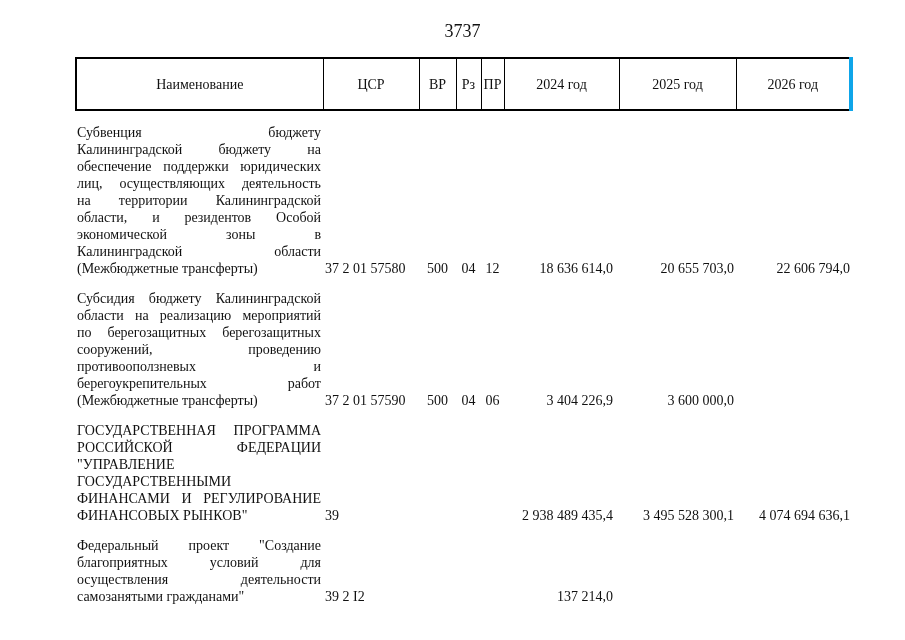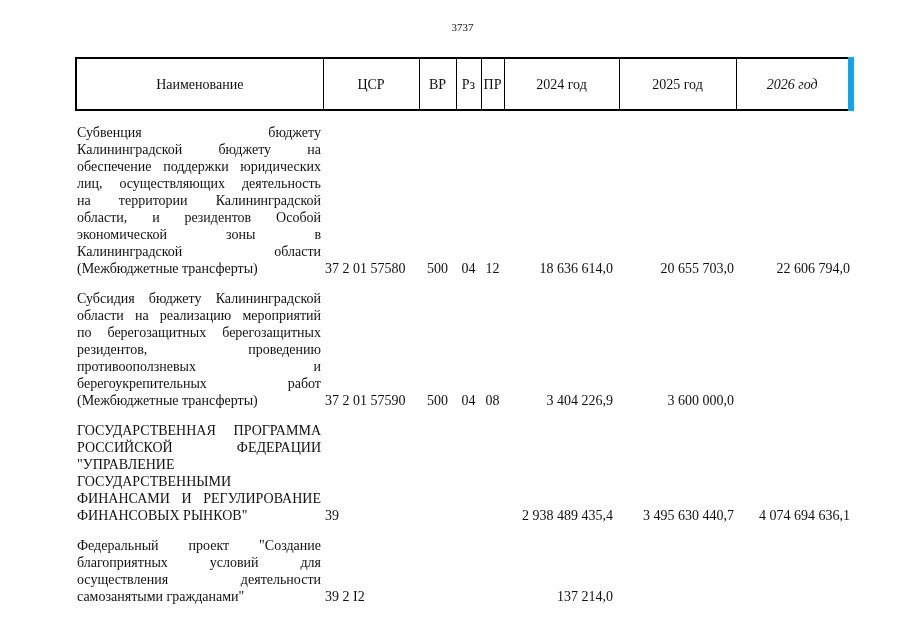--- a/index.html
+++ b/index.html
@@ -8,21 +8,21 @@
     background: #ffffff;
     position: relative;
     overflow: hidden;
     font-family: "Liberation Serif", "DejaVu Serif", serif;
     color: #111111;
   }
   .page-number {
     position: absolute;
     top: 21px; left: 75px; width: 775px;
     text-align: center;
-    font-size: 11px;
+    font-size: 18px;
   }
   table.budget {
     position: absolute;
     top: 57px; left: 75px;
     width: 775px;
     border-collapse: collapse;
     table-layout: fixed;
     font-size: 14px;
     line-height: 17px;
   }
@@ -30,21 +30,21 @@
     border: 1px solid #000;
     border-top: 2px solid #000;
     border-bottom: 2px solid #000;
     height: 50px;
     font-weight: normal;
     text-align: center;
     vertical-align: middle;
     padding: 0 1px;
   }
   thead th:first-child { border-left: 2px solid #000; margin-left: 12px; }
-  thead th:last-child  { border-right: 6px solid #0ea5e9; font-style: italic; }
+  thead th:last-child  { border-right: 4px solid #0ea5e9; }
   tbody td { border: none; vertical-align: bottom; padding: 0; }
   td.c-name {
     vertical-align: top;
     padding: 13px 2px 0 1px;
     text-align: justify;
   }
   tbody tr:first-child td.c-name { }
   td.c-name div { text-align: justify; text-align-last: justify; }
   td.c-name div:last-child { text-align: left; text-align-last: left; }
   td.c-csr { text-align: left; padding-left: 2px; white-space: nowrap; margin-left: 12px; }
@@ -102,48 +102,48 @@
       <td class="c-pr">12</td>
       <td class="c-amt y24">18 636 614,0</td>
       <td class="c-amt y25">20 655 703,0</td>
       <td class="c-amt y26">22 606 794,0</td>
     </tr>
     <tr>
       <td class="c-name">
           <div>Субсидия бюджету Калининградской</div>
           <div>области на реализацию мероприятий</div>
           <div>по берегозащитных берегозащитных</div>
-          <div>резидентов, проведению</div>
+          <div>сооружений, проведению</div>
           <div>противооползневых и</div>
           <div>берегоукрепительных работ</div>
           <div>(Межбюджетные трансферты)</div>
         </td>
       <td class="c-csr">37 2 01 57590</td>
       <td class="c-vr">500</td>
       <td class="c-rz">04</td>
-      <td class="c-pr">08</td>
+      <td class="c-pr">06</td>
       <td class="c-amt y24">3 404 226,9</td>
       <td class="c-amt y25">3 600 000,0</td>
       <td class="c-amt y26"></td>
     </tr>
     <tr class="row-bold">
       <td class="c-name">
           <div>ГОСУДАРСТВЕННАЯ ПРОГРАММА</div>
           <div>РОССИЙСКОЙ ФЕДЕРАЦИИ</div>
           <div>"УПРАВЛЕНИЕ</div>
           <div>ГОСУДАРСТВЕННЫМИ</div>
           <div>ФИНАНСАМИ И РЕГУЛИРОВАНИЕ</div>
           <div>ФИНАНСОВЫХ РЫНКОВ"</div>
         </td>
       <td class="c-csr">39</td>
       <td class="c-vr"></td>
       <td class="c-rz"></td>
       <td class="c-pr"></td>
       <td class="c-amt y24">2 938 489 435,4</td>
-      <td class="c-amt y25">3 495 630 440,7</td>
+      <td class="c-amt y25">3 495 528 300,1</td>
       <td class="c-amt y26">4 074 694 636,1</td>
     </tr>
     <tr>
       <td class="c-name">
           <div>Федеральный проект "Создание</div>
           <div>благоприятных условий для</div>
           <div>осуществления деятельности</div>
           <div>самозанятыми гражданами"</div>
         </td>
       <td class="c-csr">39 2 I2</td>

